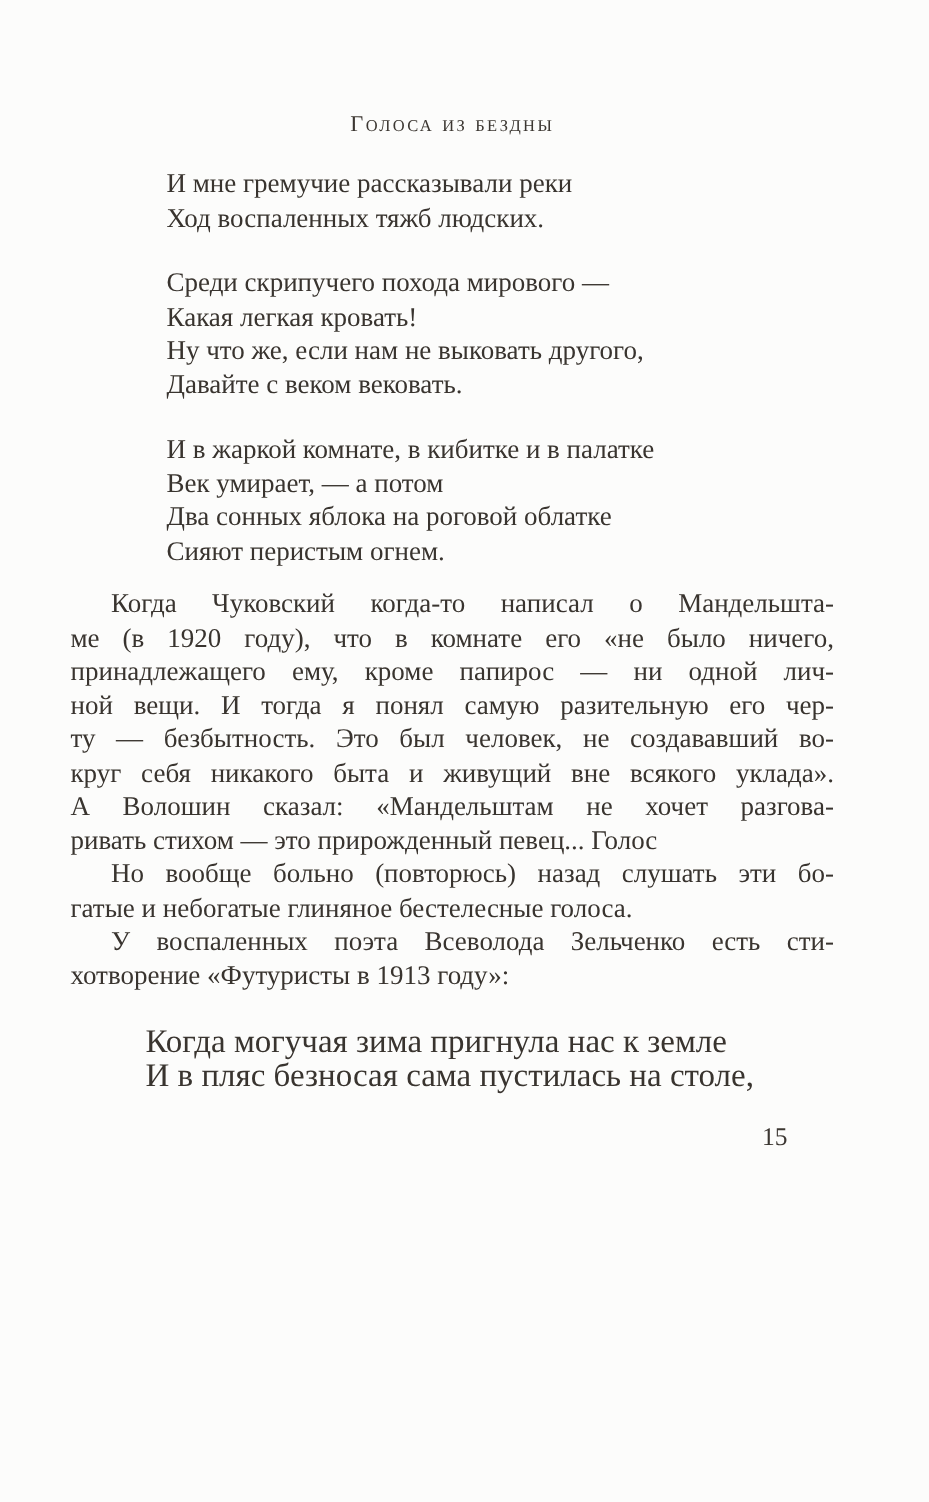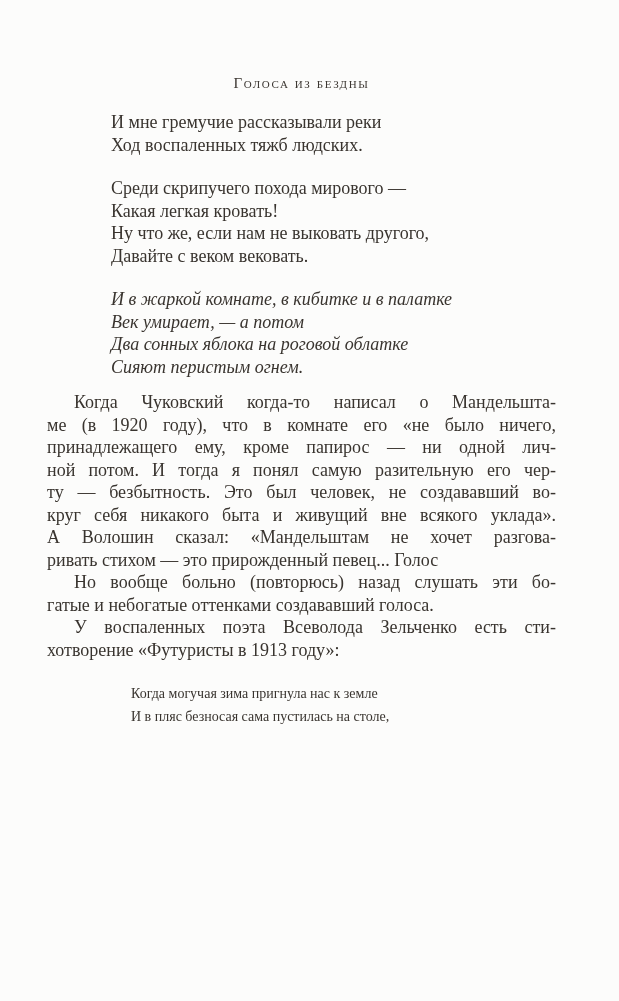--- a/index.html
+++ b/index.html
@@ -38,36 +38,36 @@
   .opening-poem {
     margin-top: 19px;
     margin-left: 64px;
     font-size: 18px;
     line-height: 22.5px;
   }
   .opening-poem .stanza {
     white-space: pre-line;
     margin: 0 0 21px 0;
   }
-  .opening-poem .stanza:last-of-type { margin-bottom: 0; font-style: italic; }
+  .opening-poem .stanza:last-of-type { margin-bottom: 0; }
   .prose {
     margin-top: 13px;
     font-size: 18px;
     line-height: 22.5px;
   }
   .para .pline {
     text-align: justify;
     text-align-last: justify;
   }
   .para .pline:first-of-type { text-indent: 27px; }
   .para .pline:last-of-type { text-align-last: left; }
   .closing-poem {
     margin-top: 22px;
-    margin-left: 84px;
-    font-size: 14px;
+    margin-left: 50px;
+    font-size: 22px;
     line-height: 22.5px;
     white-space: pre-line;
   }
   .folio {
     margin-top: 20px;
     text-align: right;
     padding-right: 31px;
     font-size: 17px;
     line-height: 20px;
     color: #3c3732;
@@ -100,44 +100,45 @@
 
     <div class="prose">
       <div class="para">
 
           <div class="pline">Когда Чуковский когда-то написал о Мандельшта-</div>
 
           <div class="pline">ме (в 1920 году), что в комнате его «не было ничего,</div>
 
           <div class="pline">принадлежащего ему, кроме папирос — ни одной лич-</div>
 
-          <div class="pline">ной потом. И тогда я понял самую разительную его чер-</div>
+          <div class="pline">ной вещи. И тогда я понял самую разительную его чер-</div>
 
           <div class="pline">ту — безбытность. Это был человек, не создававший во-</div>
 
           <div class="pline">круг себя никакого быта и живущий вне всякого уклада».</div>
 
           <div class="pline">А Волошин сказал: «Мандельштам не хочет разгова-</div>
 
           <div class="pline">ривать стихом — это прирожденный певец... Голос</div>
 
 
         </div>
       <div class="para">
 
           <div class="pline">Но вообще больно (повторюсь) назад слушать эти бо-</div>
 
-          <div class="pline">гатые и небогатые оттенками создававший голоса.</div>
+          <div class="pline">гатые и небогатые глиняное бестелесные голоса.</div>
         </div>
       <div class="para">
 
           <div class="pline">У воспаленных поэта Всеволода Зельченко есть сти-</div>
 
           <div class="pline">хотворение «Футуристы в 1913 году»:</div>
         </div>
     </div>
 
     <div class="closing-poem">Когда могучая зима пригнула нас к земле
 И в пляс безносая сама пустилась на столе,</div>
 
+    <div class="folio">15</div>
 
   </div>
 </div>
 
 </body></html>

